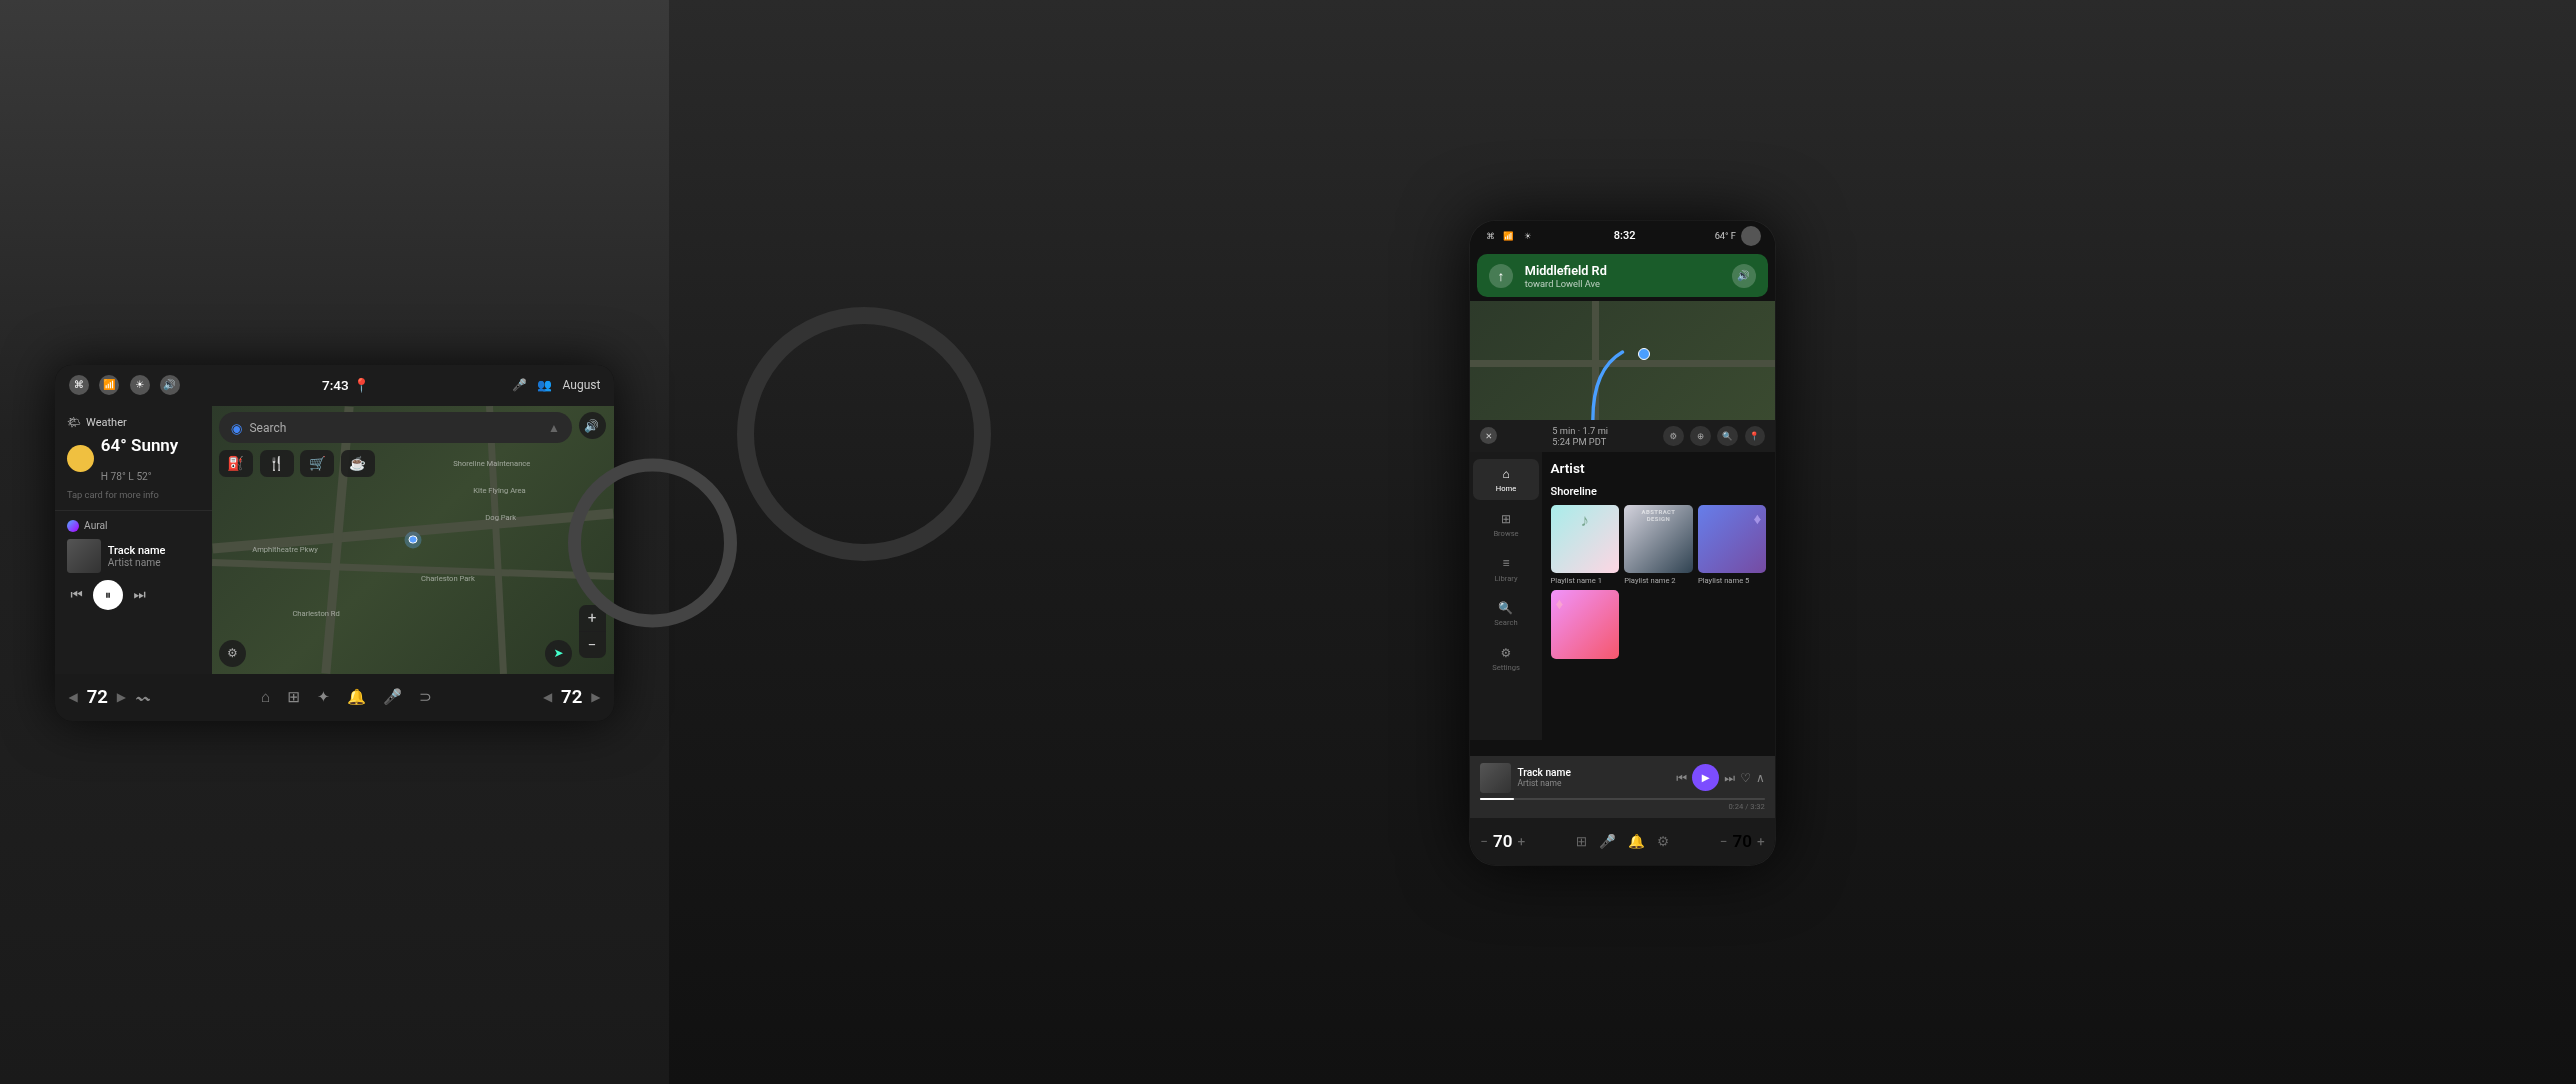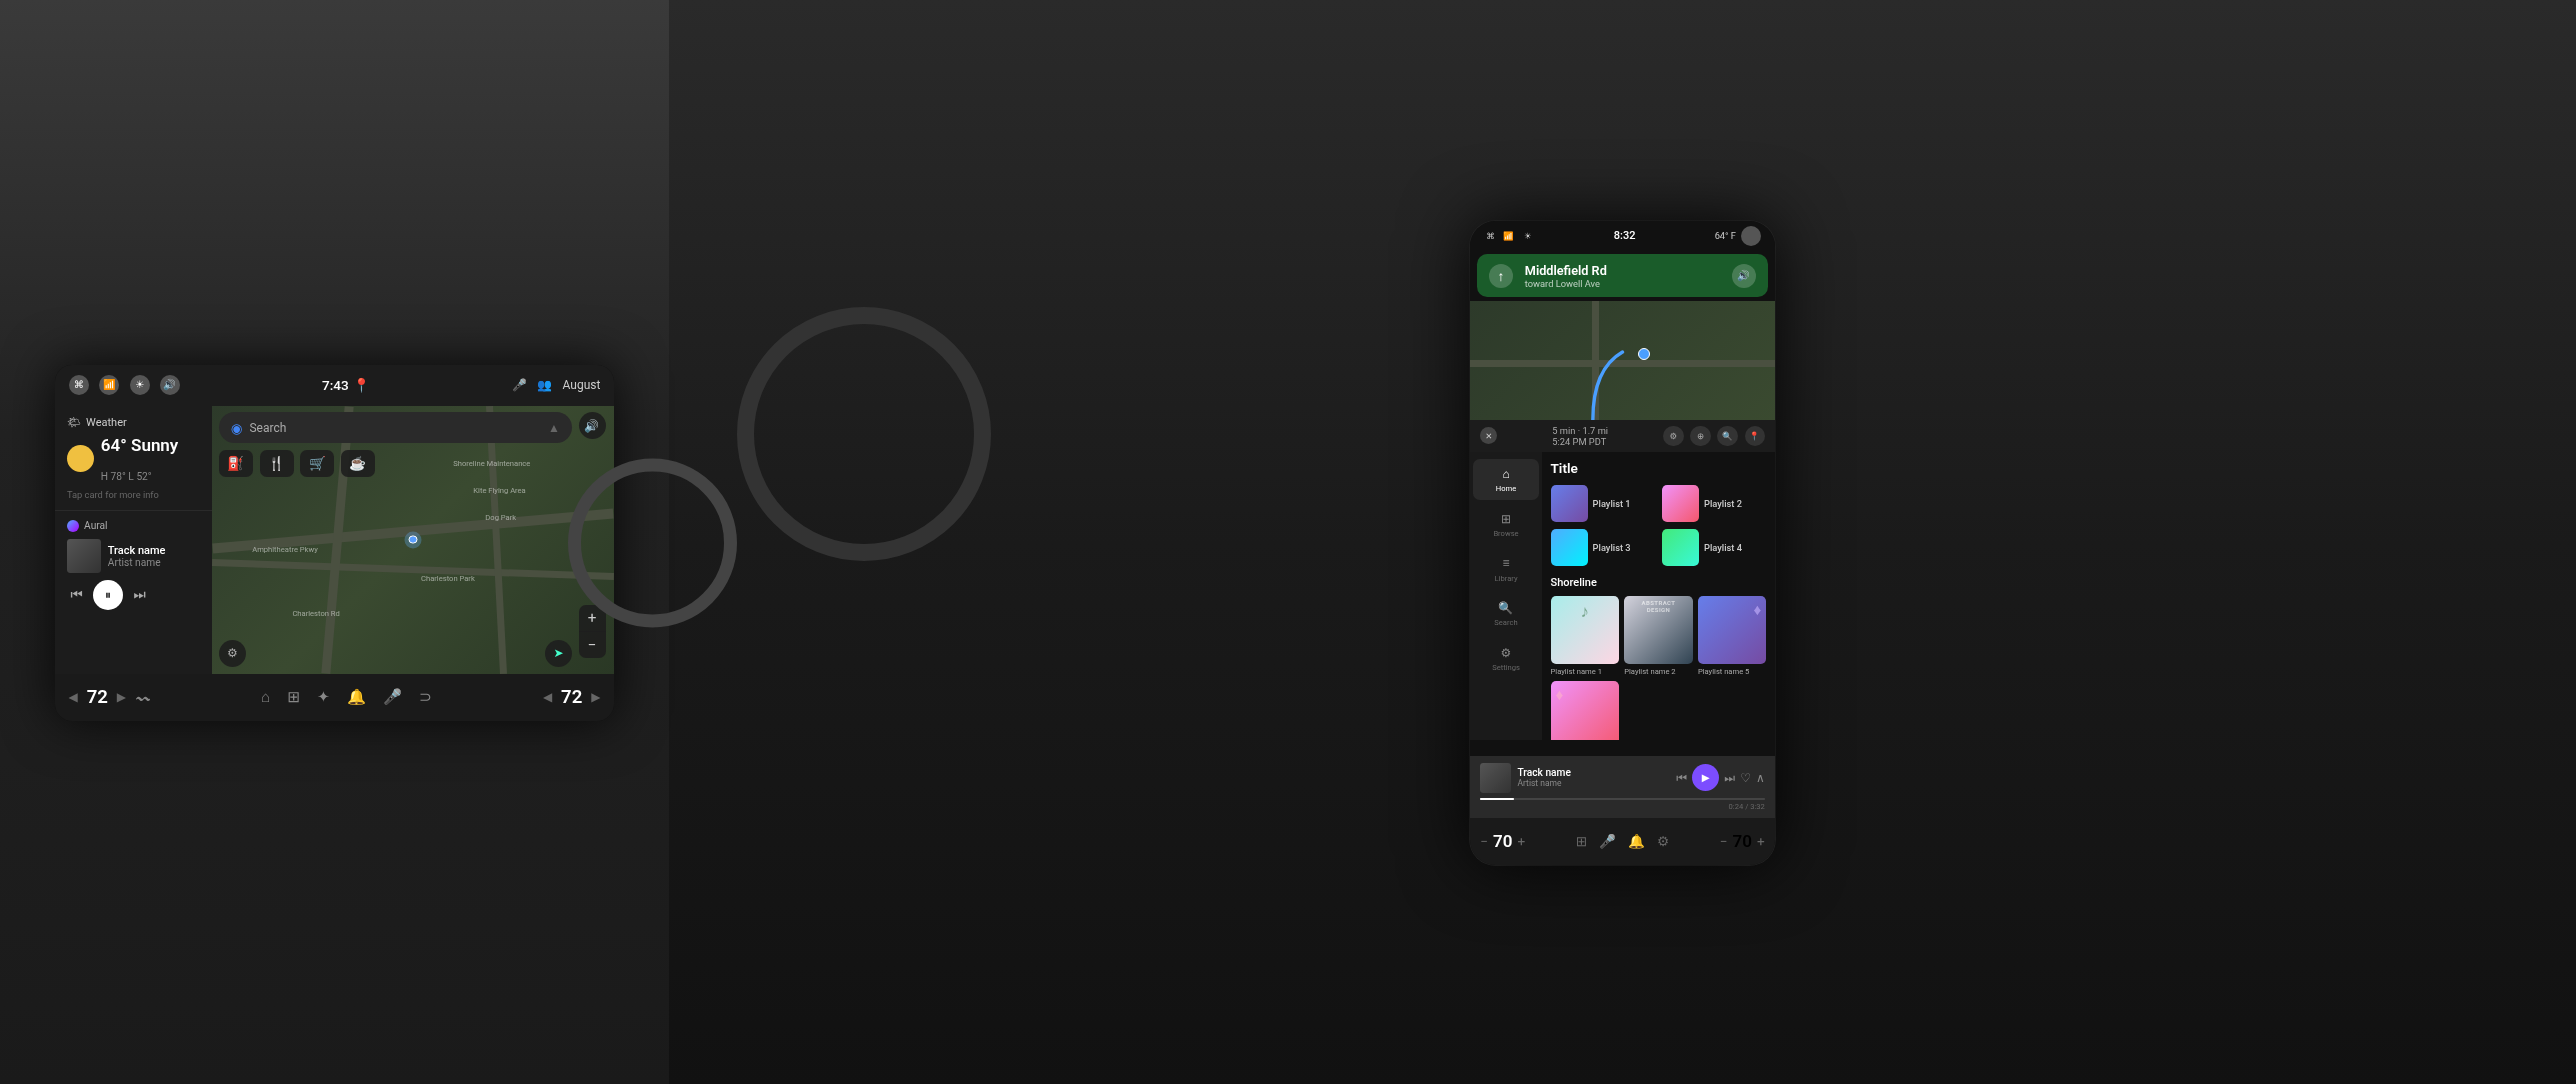--- a/index.html
+++ b/index.html
@@ -1161,40 +1161,22 @@
           <div class="phone-sidebar-label">Search</div>
         </div>
         <div class="phone-sidebar-item">
           <div class="phone-sidebar-icon">⚙</div>
           <div class="phone-sidebar-label">Settings</div>
         </div>
       </div>
 
       <div class="phone-content">
 
-        <div class="content-title">Title</div>
-
-        <div class="playlist-grid">
-          <div class="playlist-item">
-            <div class="playlist-thumb playlist-thumb-1"></div>
-            <span class="playlist-name">Playlist 1</span>
-          </div>
-          <div class="playlist-item">
-            <div class="playlist-thumb playlist-thumb-2"></div>
-            <span class="playlist-name">Playlist 2</span>
-          </div>
-          <div class="playlist-item">
-            <div class="playlist-thumb playlist-thumb-3"></div>
-            <span class="playlist-name">Playlist 3</span>
-          </div>
-          <div class="playlist-item">
-            <div class="playlist-thumb playlist-thumb-4"></div>
-            <span class="playlist-name">Playlist 4</span>
-          </div>
-        </div>
+        <div class="content-title">Artist</div>
+
 
         <div class="content-subtitle">Shoreline</div>
 
         <div class="album-grid">
           <div class="album-item">
             <div class="album-thumb album-thumb-1">
               <div style="padding:5.1px;color:rgba(100,150,120,0.8);font-size:17px;text-align:center;">♪</div>
             </div>
             <div class="album-name">Playlist name 1</div>
           </div>

